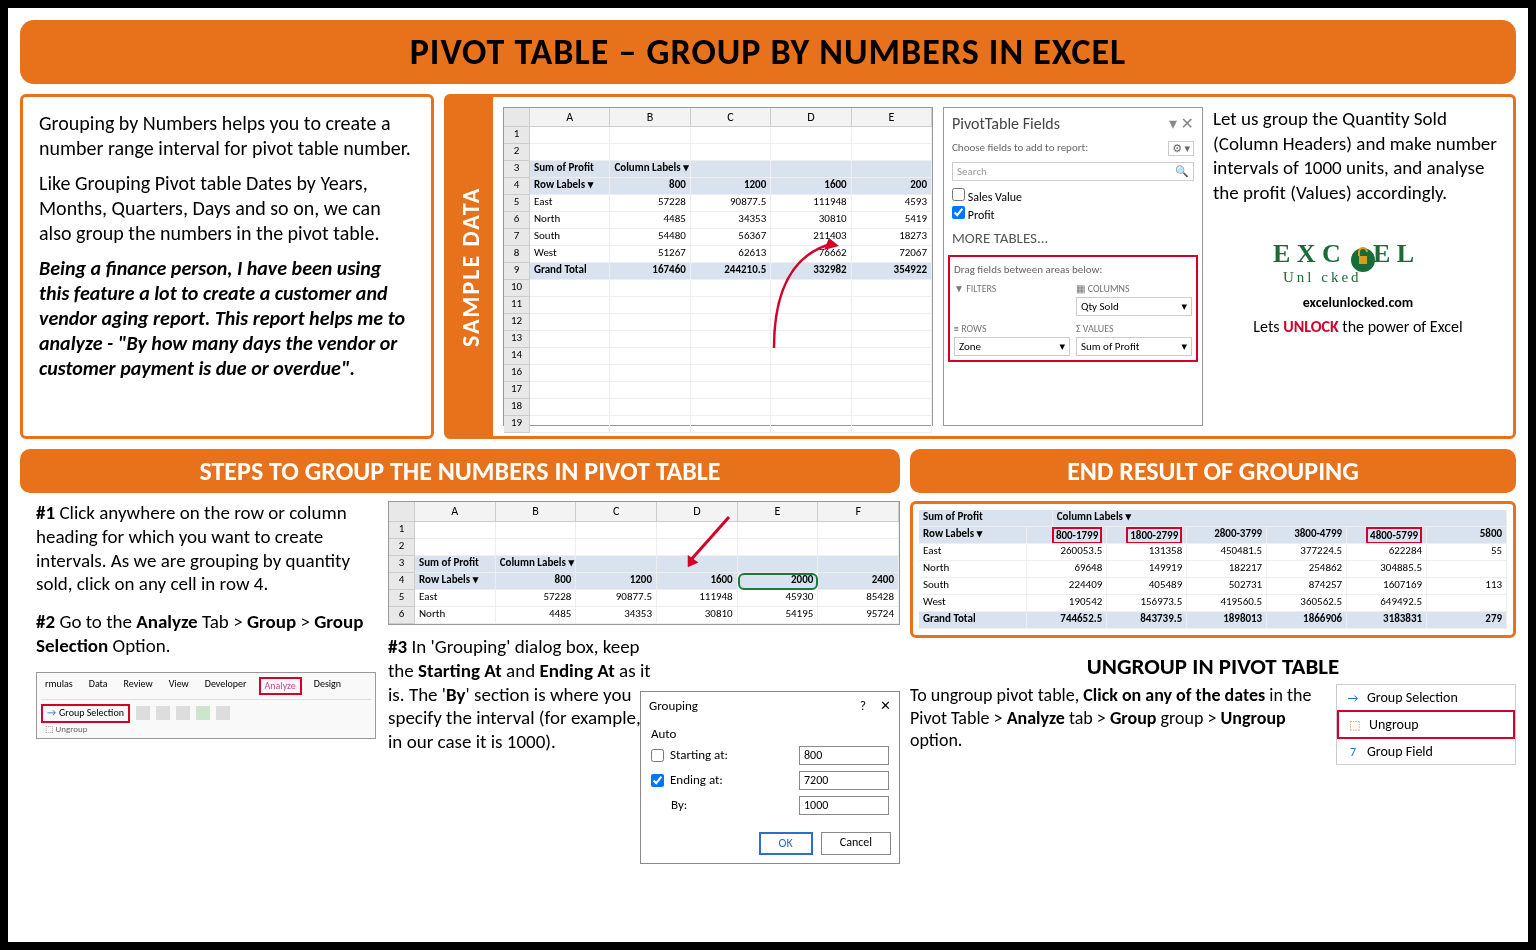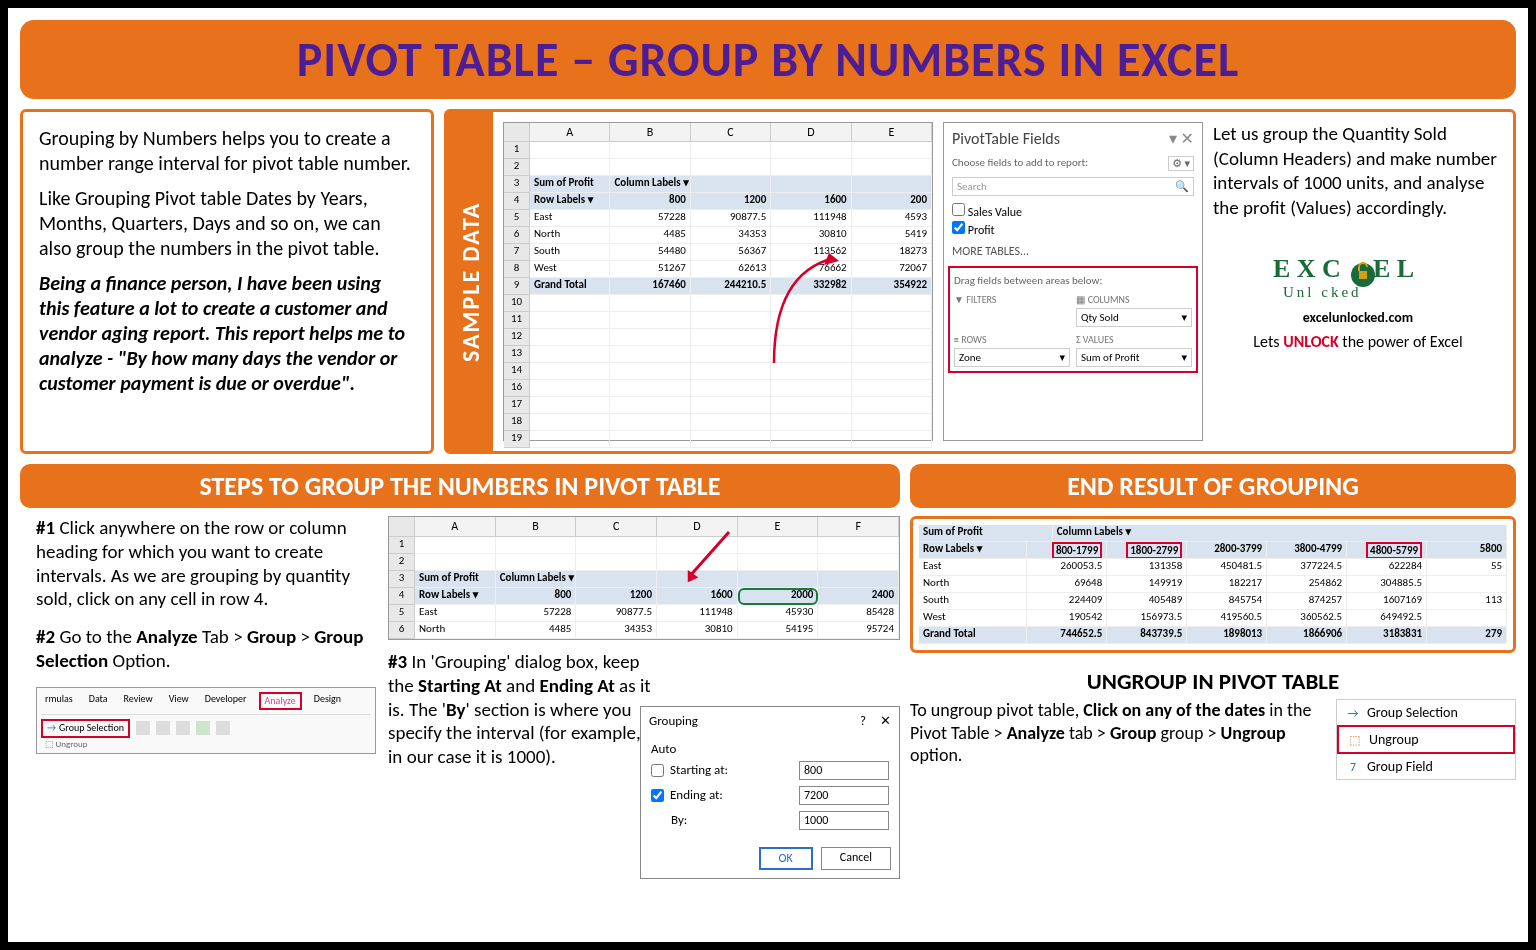--- a/index.html
+++ b/index.html
@@ -1,18 +1,18 @@
 <!DOCTYPE html>
 <html><head>
 <meta charset="utf-8">
 <style>
 * { box-sizing: border-box; margin: 0; padding: 0; }
 body { font-family: Calibri, Arial, sans-serif; background: #000; width: 1536px; height: 950px; overflow: hidden; padding: 8px; }
 .page { background: #fff; width: 100%; height: 100%; padding: 12px; position: relative; }
-.title-bar { background: #e8711c; color: #4c1d95; font-weight: bold; font-size: 48px; text-align: center; padding: 10px 16px; border-radius: 14px; letter-spacing: 1px; margin-bottom: 10px; }
+.title-bar { background: #e8711c; color: #000000; font-weight: bold; font-size: 36px; text-align: center; padding: 10px 16px; border-radius: 14px; letter-spacing: 1px; margin-bottom: 10px; }
 .row1 { display: flex; gap: 10px; height: 345px; }
 .intro-card { width: 440px; border: 3px solid #e8711c; border-radius: 6px; padding: 14px 16px; font-size: 20px; line-height: 1.25; }
 .intro-card p { margin-bottom: 10px; }
 .intro-card .italic { font-style: italic; font-weight: bold; }
 .sample-wrap { flex: 1; border: 3px solid #e8711c; border-radius: 6px; display: flex; position: relative; }
 .sample-tab { width: 46px; background: #e8711c; color: #fff; display: flex; align-items: center; justify-content: center; writing-mode: vertical-rl; transform: rotate(180deg); font-weight: bold; font-size: 24px; letter-spacing: 2px; }
 .sample-body { flex: 1; padding: 10px; display: flex; gap: 10px; }
 .spreadsheet { border: 1px solid #999; font-size: 13px; width: 430px; position: relative; }
 .col-headers { display: flex; background: #f3f3f3; }
 .rowhead-sp { width: 26px; border-right: 1px solid #ccc; border-bottom: 1px solid #ccc; background: #e8e8e8; }
@@ -22,21 +22,21 @@
 .sc { flex: 1; border-right: 1px solid #eee; border-bottom: 1px solid #eee; padding: 0 4px; font-size: 11px; overflow: hidden; white-space: nowrap; }
 .sc.num { text-align: right; }
 .hdr-row .sc { background: #d9e3f0; font-weight: bold; }
 .arrow1 { position: absolute; left: 260px; top: 130px; width: 80px; height: 120px; pointer-events: none; }
 .fields-pane { border: 1px solid #999; width: 260px; font-size: 13px; }
 .fp-title { padding: 6px 8px; font-size: 16px; color: #444; display: flex; justify-content: space-between; }
 .fp-sub { padding: 2px 8px; font-size: 11px; color: #666; }
 .fp-search { margin: 4px 8px; border: 1px solid #ccc; font-size: 11px; padding: 2px 4px; color: #999; display: flex; justify-content: space-between; }
 .fp-list { padding: 2px 8px; font-size: 12px; }
 .fp-list div { padding: 1px 0; }
-.fp-more { padding: 4px 8px; font-size: 12px; color: #555; }
+.fp-more { padding: 4px 8px; font-size: 15px; color: #555; }
 .fp-areas { border: 2px solid #d4002a; margin: 4px; padding: 4px; }
 .fp-areas-title { font-size: 11px; color: #666; padding: 2px 0 6px; }
 .fp-grid { display: grid; grid-template-columns: 1fr 1fr; gap: 6px; font-size: 11px; }
 .fp-cell-label { color: #777; font-size: 10px; }
 .fp-box { border: 1px solid #ccc; padding: 2px 4px; display: flex; justify-content: space-between; margin-top: 2px; }
 .right-note { width: 290px; font-size: 19px; line-height: 1.3; }
 .logo-wrap { text-align: center; margin-top: 30px; }
 .logo-svg { display: inline-block; }
 .logo-cap { font-size: 14px; font-weight: bold; margin-top: 2px; }
 .logo-tag { font-size: 16px; margin-top: 4px; }
@@ -155,21 +155,21 @@
               <div class="sc num" style="">4485</div>
               <div class="sc num" style="">34353</div>
               <div class="sc num" style="">30810</div>
               <div class="sc num" style="">5419</div>
             </div>
             <div class="srow">
               <div class="rh">7</div>
               <div class="sc " style="">South</div>
               <div class="sc num" style="">54480</div>
               <div class="sc num" style="">56367</div>
-              <div class="sc num" style="">113562</div>
+              <div class="sc num" style="">211403</div>
               <div class="sc num" style="">18273</div>
             </div>
             <div class="srow">
               <div class="rh">8</div>
               <div class="sc " style="">West</div>
               <div class="sc num" style="">51267</div>
               <div class="sc num" style="">62613</div>
               <div class="sc num" style="">76662</div>
               <div class="sc num" style="">72067</div>
             </div>
@@ -490,21 +490,21 @@
               <div class="sc num" style="flex:1">149919</div>
               <div class="sc num" style="flex:1">182217</div>
               <div class="sc num" style="flex:1">254862</div>
               <div class="sc num" style="flex:1">304885.5</div>
               <div class="sc num" style="flex:1"></div>
             </div>
             <div class="srow ">
               <div class="sc" style="flex:1.4">South</div>
               <div class="sc num" style="flex:1">224409</div>
               <div class="sc num" style="flex:1">405489</div>
-              <div class="sc num" style="flex:1">845754</div>
+              <div class="sc num" style="flex:1">502731</div>
               <div class="sc num" style="flex:1">874257</div>
               <div class="sc num" style="flex:1">1607169</div>
               <div class="sc num" style="flex:1">113</div>
             </div>
             <div class="srow ">
               <div class="sc" style="flex:1.4">West</div>
               <div class="sc num" style="flex:1">190542</div>
               <div class="sc num" style="flex:1">156973.5</div>
               <div class="sc num" style="flex:1">419560.5</div>
               <div class="sc num" style="flex:1">360562.5</div>

